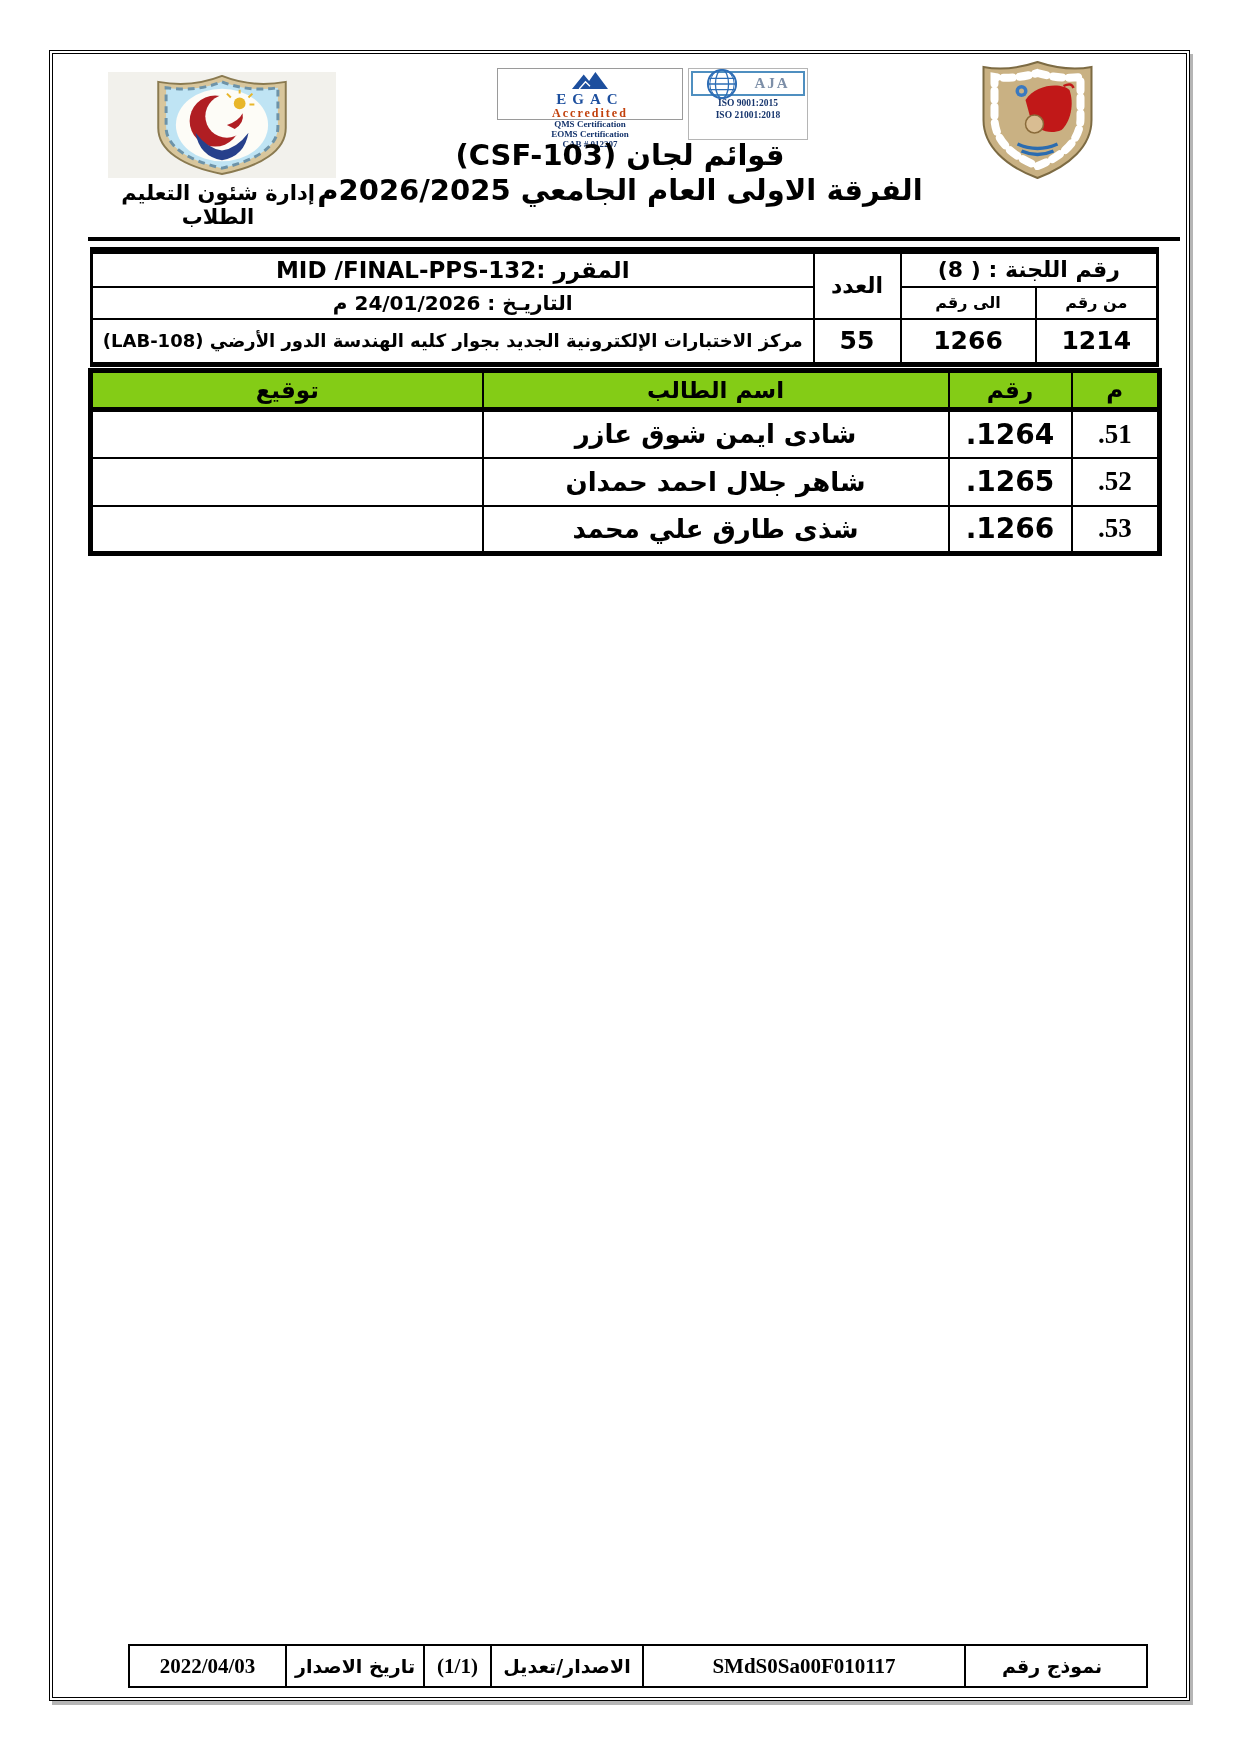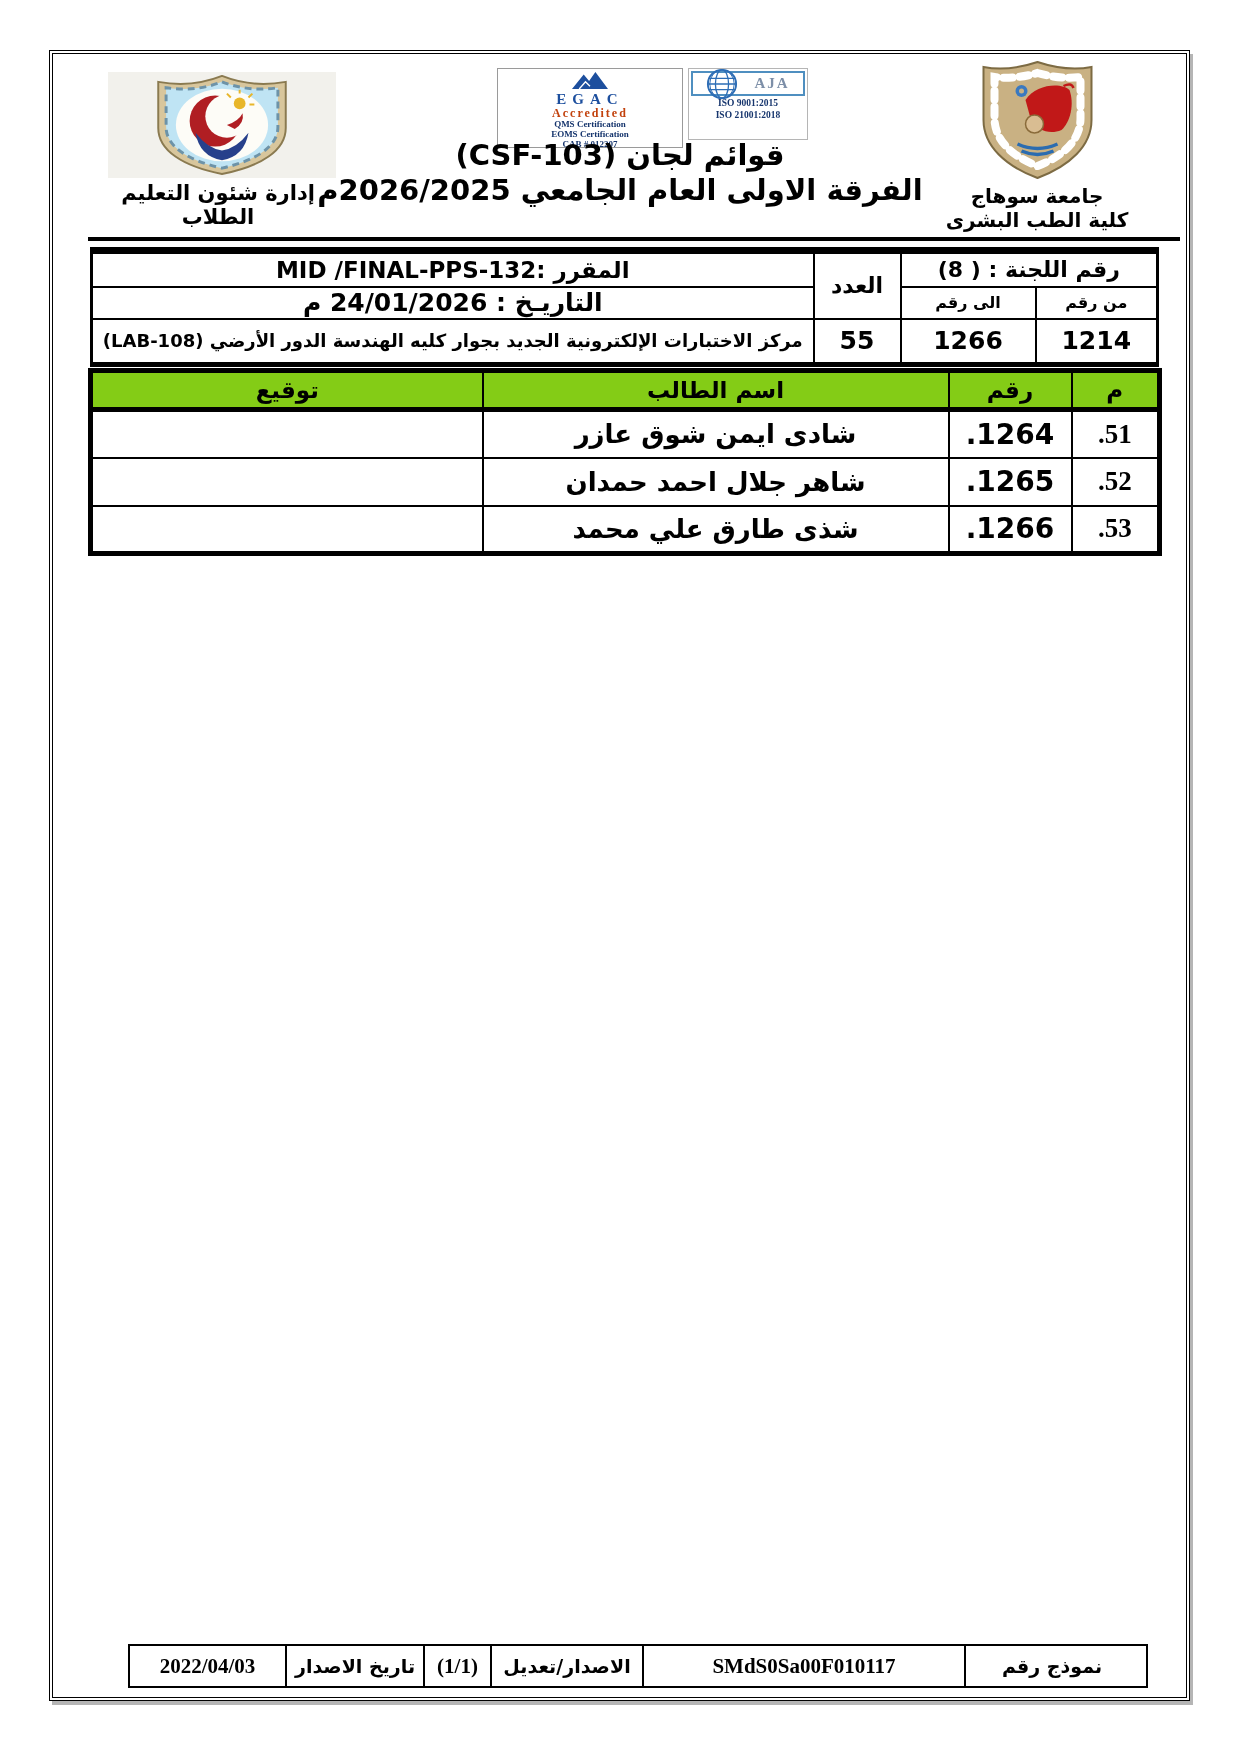--- a/index.html
+++ b/index.html
@@ -15,21 +15,21 @@
   
   .left-logo {
     position:absolute; left:108px; top:72px; width:228px; height:106px;
     background:#f2f1ec; display:flex; align-items:center; justify-content:center;
   }
   .left-caption {
     position:absolute; left:82px; top:181px; width:272px; text-align:center;
     font-weight:bold; font-size:21px; direction:rtl;
   }
   .egac {
-    position:absolute; left:497px; top:68px; width:186px; height:80px;
+    position:absolute; left:497px; top:68px; width:186px; height:52px;
     border:1px solid #9a9a9a; background:#fff; text-align:center; line-height:1; padding-top:2px;
   }
   .egac-org { font-family:"Liberation Serif",serif; font-weight:bold; color:#1d4f9e; font-size:15px; letter-spacing:6px; }
   .egac-accredited { font-family:"Liberation Serif",serif; font-weight:bold; color:#c2410c; font-size:12px; letter-spacing:2px; }
   .egac-line { font-family:"Liberation Serif",serif; font-weight:bold; color:#16356d; font-size:9px; margin-top:1px; }
   .aja {
     position:absolute; left:688px; top:68px; width:120px; height:72px;
     border:1px solid #b5b5b5; background:#fff; text-align:center; padding:2px;
   }
   .aja-box { border:2px solid #4f8fc0; height:25px; display:flex; align-items:center; justify-content:center; gap:16px; }
@@ -49,21 +49,21 @@
     border-collapse:collapse; table-layout:fixed;
     border:3px solid #000; border-top:7px solid #000; border-bottom:5px solid #000;
     font-weight:bold;
   }
   .info-table td { border:2px solid #000; text-align:center; vertical-align:middle; padding:0 6px; }
   .r1 { height:36px; } .r2 { height:32px; } .r3 { height:46px; }
   .c-committee { font-size:22px; }
   .c-count { font-size:22px; }
   .c-course { font-size:23px; }
   .c-fromto { font-size:16px;border-radius:14px; }
-  .c-date { font-size:25px;margin-top:32px; }
+  .c-date { font-size:20px;margin-top:32px; }
   .c-val { font-size:25px; }
   .c-loc { font-size:18px; }
   
   .students-table {
     position:absolute; left:88px; top:368px; width:1069px;
     border-collapse:collapse; table-layout:fixed;
     border:5px solid #000; font-weight:bold;
   }
   .students-table td { border:2px solid #000; text-align:center; vertical-align:middle; }
   .students-table tr.head td { background:#84cc16; height:39px; font-size:23px; border-bottom:5px solid #000; }
@@ -135,24 +135,20 @@
     <svg width="125" height="122" viewBox="0 0 120 122">
       <path d="M60 2 C78 8 98 10 114 7 L114 60 C114 86 92 106 60 118 C28 106 6 86 6 60 L6 7 C22 10 42 8 60 2 Z" fill="#c9b183" stroke="#7d6b43" stroke-width="2"></path>
       <path d="M60 13 C74 17 90 19 103 17 L103 58 C103 80 86 96 60 106 C34 96 17 80 17 58 L17 17 C30 19 46 17 60 13 Z" fill="none" stroke="#ffffff" stroke-width="8" stroke-dasharray="9 7" stroke-linecap="round"></path>
       <circle cx="44" cy="31" r="6" fill="#3a79c0"></circle>
       <circle cx="44" cy="31" r="2.5" fill="#c9b183"></circle>
       <path d="M48 40 C58 24 84 22 92 30 C97 44 93 62 84 70 C72 75 60 70 54 62 Z" fill="#c11818"></path>
       <path d="M86 26 Q94 22 96 28" stroke="#c11818" stroke-width="2.5" fill="none"></path>
       <circle cx="57" cy="64" r="9" fill="#d9bd92" stroke="#8a6b3a" stroke-width="1.5"></circle>
       <path d="M40 84 Q60 93 80 84 M44 91 Q60 98 76 91" stroke="#2b6cb0" stroke-width="3.5" fill="none"></path>
     </svg>
-  </div>
-  <div class="right-caption">
-    <div>جامعة سوهاج</div>
-    <div>كلية الطب البشرى</div>
   </div>
 
   <div class="divider"></div>
 
   <table class="info-table" dir="rtl">
     <colgroup>
       <col style="width:122px">
         <col style="width:135px">
         <col style="width:87px">
         <col style="width:722px">

